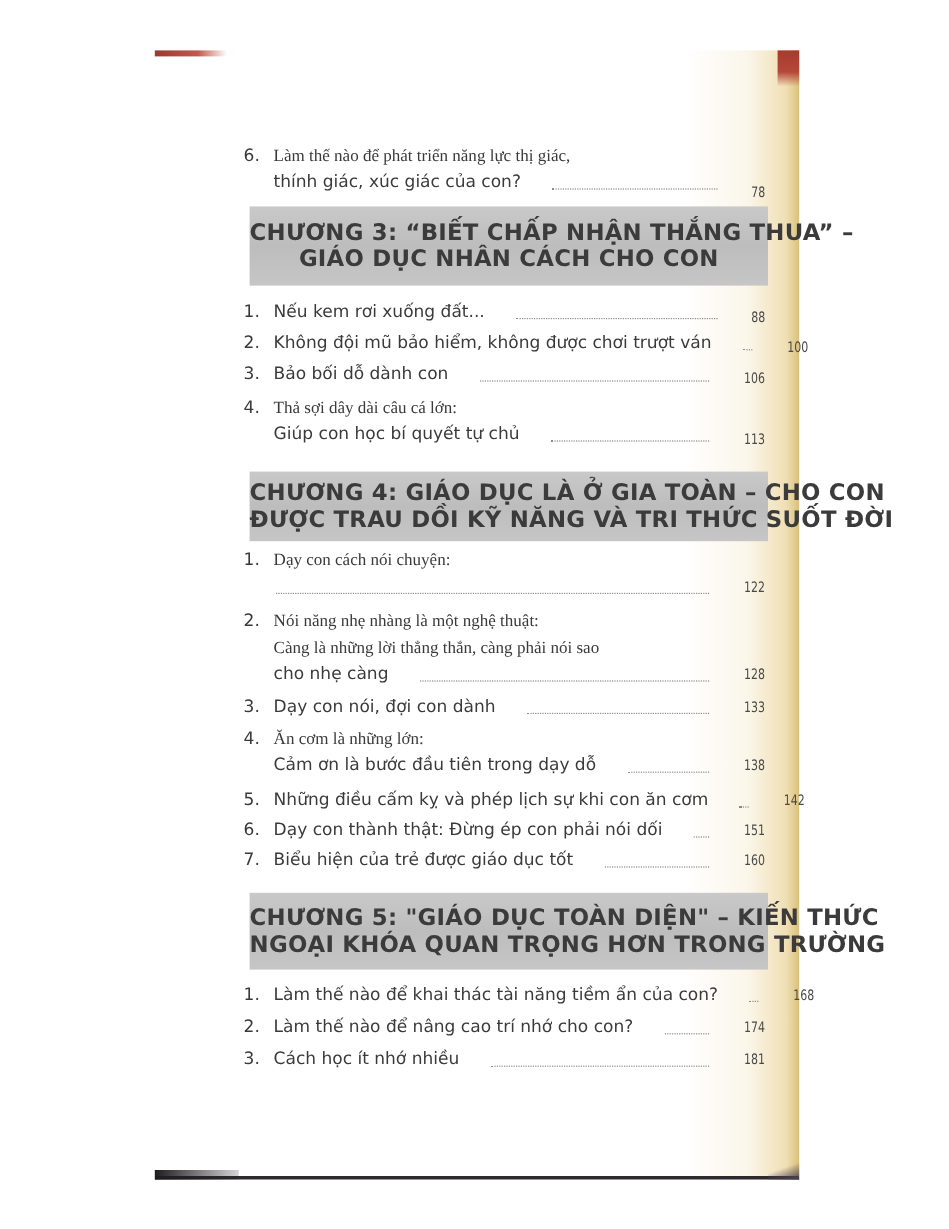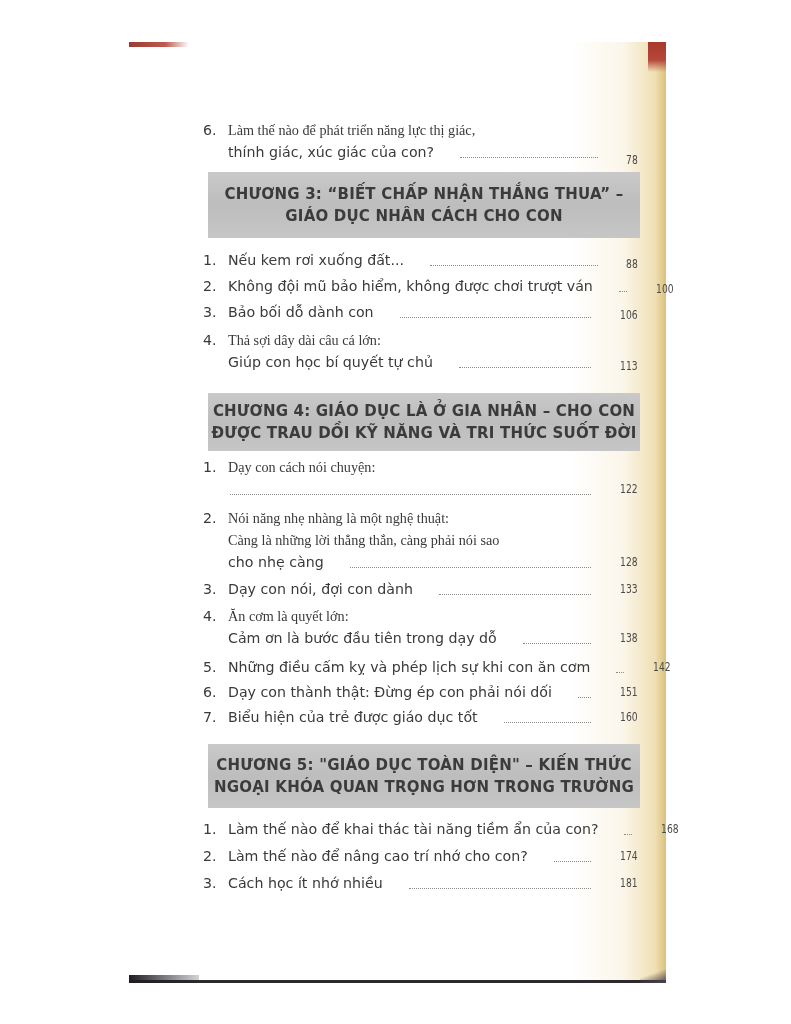--- a/index.html
+++ b/index.html
@@ -22,21 +22,21 @@
   .item .num { position:absolute; left:0; top:0; width:24px; }
   .item .lines { position:absolute; left:25px; top:0; width:410px; }
   .item .line { display:block; white-space:nowrap;font-family:Liberation Serif, serif; }
   .item .last { display:flex; align-items:flex-end; white-space:nowrap;gap:24px; }
   .item .last .txt { flex:0 0 auto; }
   .item .last .dots { flex:1 1 auto; border-bottom:1.5px dotted #8a8a8a; margin:0 2px 5px 2px; min-width:8px; }
   .item .last .pg { flex:0 0 auto; font-family:"DejaVu Sans Condensed","DejaVu Sans",sans-serif;
                     font-size:12px; color:#4a4a4a; transform:scaleX(0.85); transform-origin:right; }
 
   .chapter { position:absolute; left:208px; width:432px; background:linear-gradient(180deg,#c9c9c9,#bdbdbd 50%,#c6c6c6);
-             text-align:center; color:#3b3b3b; font-weight:bold; font-size:15px; line-height:22px;
+             text-align:center; color:#3b3b3b; font-weight:bold; font-size:19px; line-height:22px;
              letter-spacing:0.2px; display:flex; flex-direction:column; justify-content:center; }
   .chapter .cl { display:block; white-space:nowrap; }
 </style>
 </head>
 <body>
 
 <div class="page"></div>
 <div class="corner-tl"></div>
 <div class="corner-tr"></div>
 <div class="corner-bl"></div>
@@ -97,21 +97,21 @@
       <span class="line">Thả sợi dây dài câu cá lớn:</span>
       <div class="last">
           <span class="txt">Giúp con học bí quyết tự chủ</span>
           <span class="dots"></span>
           <span class="pg" style="position:relative;top:4px;">113</span>
         </div>
     </div>
   </div>
 
   <div class="chapter" style="top:393px;height:58px;">
-    <span class="cl">CHƯƠNG 4: GIÁO DỤC LÀ Ở GIA NHÂN – CHO CON</span>
+    <span class="cl">CHƯƠNG 4: GIÁO DỤC LÀ Ở GIA TOÀN – CHO CON</span>
     <span class="cl">ĐƯỢC TRAU DỒI KỸ NĂNG VÀ TRI THỨC SUỐT ĐỜI</span>
   </div>
 
   <div class="item" style="top:456px;">
     <span class="num">1.</span>
     <div class="lines">
       <span class="line">Dạy con cách nói chuyện:</span>
       <div class="last">
           <span class="dots"></span>
           <span class="pg">122</span>
@@ -136,21 +136,21 @@
         <div class="last">
           <span class="txt">Dạy con nói, đợi con dành</span>
           <span class="dots"></span>
           <span class="pg">133</span>
         </div>
       </div>
   </div>
   <div class="item" style="top:605px;">
     <span class="num">4.</span>
     <div class="lines">
-      <span class="line">Ăn cơm là quyết lớn:</span>
+      <span class="line">Ăn cơm là những lớn:</span>
       <div class="last">
           <span class="txt">Cảm ơn là bước đầu tiên trong dạy dỗ</span>
           <span class="dots"></span>
           <span class="pg">138</span>
         </div>
     </div>
   </div>
   <div class="item" style="top:656px;">
     <span class="num">5.</span>
     <div class="lines">

